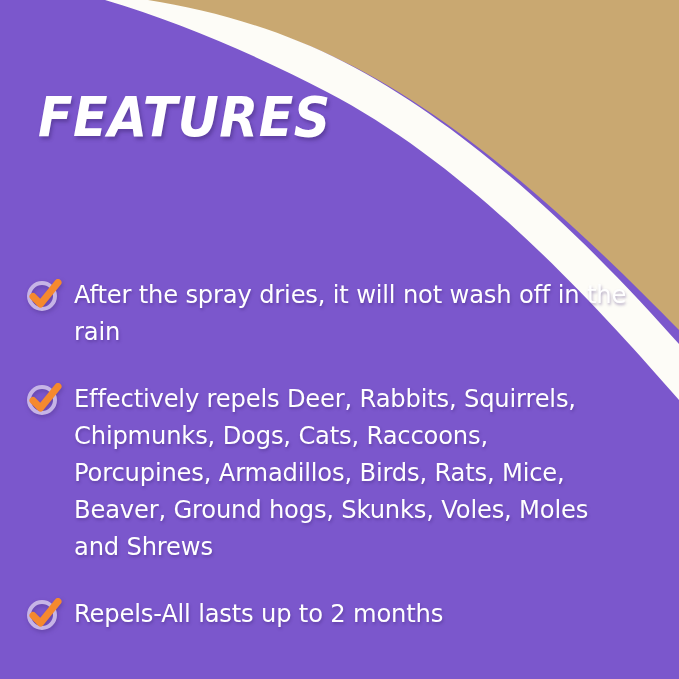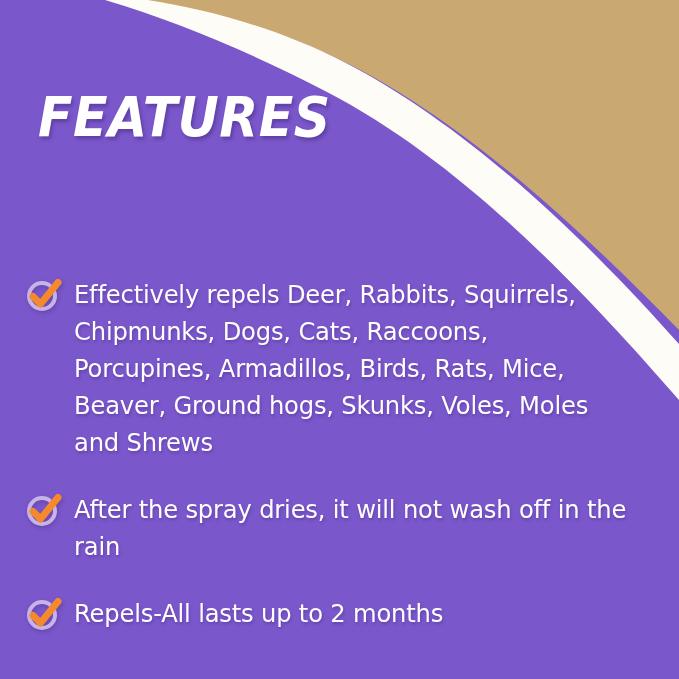--- a/index.html
+++ b/index.html
@@ -126,31 +126,31 @@
 
   <ul class="feature-list">
 
     <li class="feature-item">
       <span class="check-icon">
         <svg viewBox="0 0 36 34">
           <circle cx="16" cy="18" r="13" fill="none" stroke="#c6b4e6" stroke-width="4"></circle>
           <path d="M 7 18.5 L 14.5 26 L 32 4.5" fill="none" stroke="#f5892e" stroke-width="7" stroke-linecap="round" stroke-linejoin="round"></path>
         </svg>
       </span>
-      <span class="feature-text">Effectively repels Deer, Rabbits, Squirrels, Chipmunks, Dogs, Cats, Raccoons, Porcupines, Armadillos, Birds, Rats, Mice, Beaver, Ground hogs, Skunks, Voles, Moles and Shrews</span>
+      <span class="feature-text">After the spray dries, it will not wash off in the rain</span>
     </li>
 
     <li class="feature-item">
       <span class="check-icon">
         <svg viewBox="0 0 36 34">
           <circle cx="16" cy="18" r="13" fill="none" stroke="#c6b4e6" stroke-width="4"></circle>
           <path d="M 7 18.5 L 14.5 26 L 32 4.5" fill="none" stroke="#f5892e" stroke-width="7" stroke-linecap="round" stroke-linejoin="round"></path>
         </svg>
       </span>
-      <span class="feature-text">After the spray dries, it will not wash off in the rain</span>
+      <span class="feature-text">Effectively repels Deer, Rabbits, Squirrels, Chipmunks, Dogs, Cats, Raccoons, Porcupines, Armadillos, Birds, Rats, Mice, Beaver, Ground hogs, Skunks, Voles, Moles and Shrews</span>
     </li>
 
     <li class="feature-item">
       <span class="check-icon">
         <svg viewBox="0 0 36 34">
           <circle cx="16" cy="18" r="13" fill="none" stroke="#c6b4e6" stroke-width="4"></circle>
           <path d="M 7 18.5 L 14.5 26 L 32 4.5" fill="none" stroke="#f5892e" stroke-width="7" stroke-linecap="round" stroke-linejoin="round"></path>
         </svg>
       </span>
       <span class="feature-text">Repels-All lasts up to 2 months</span>

